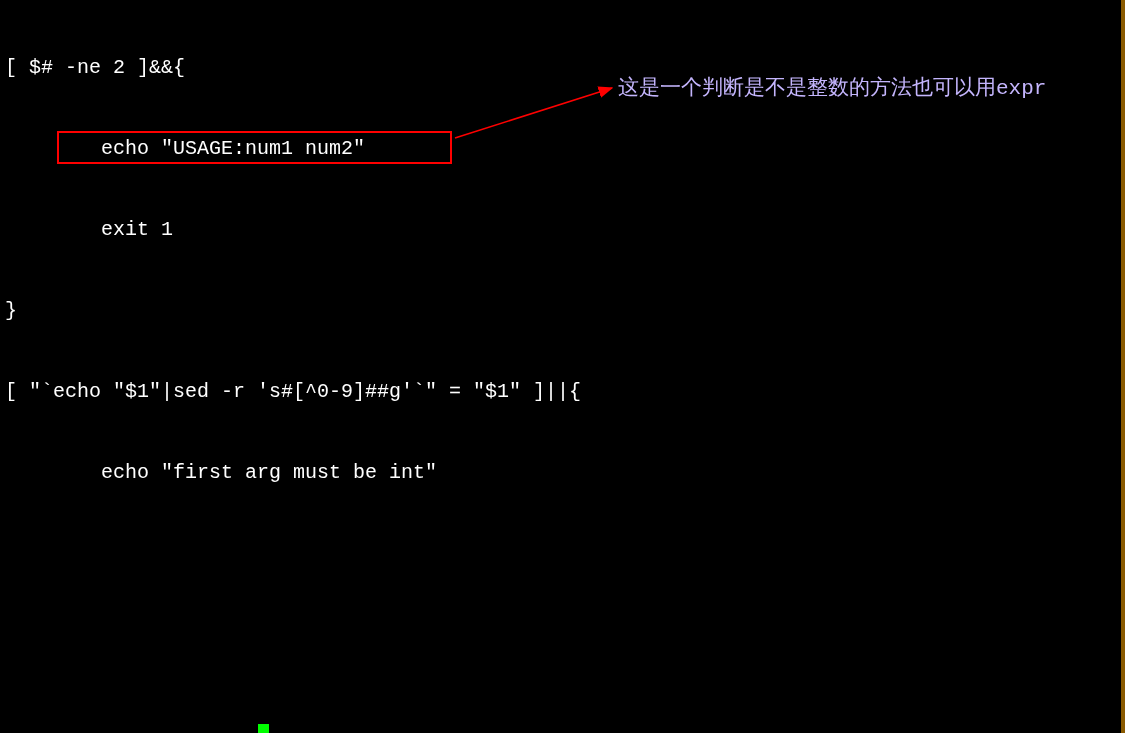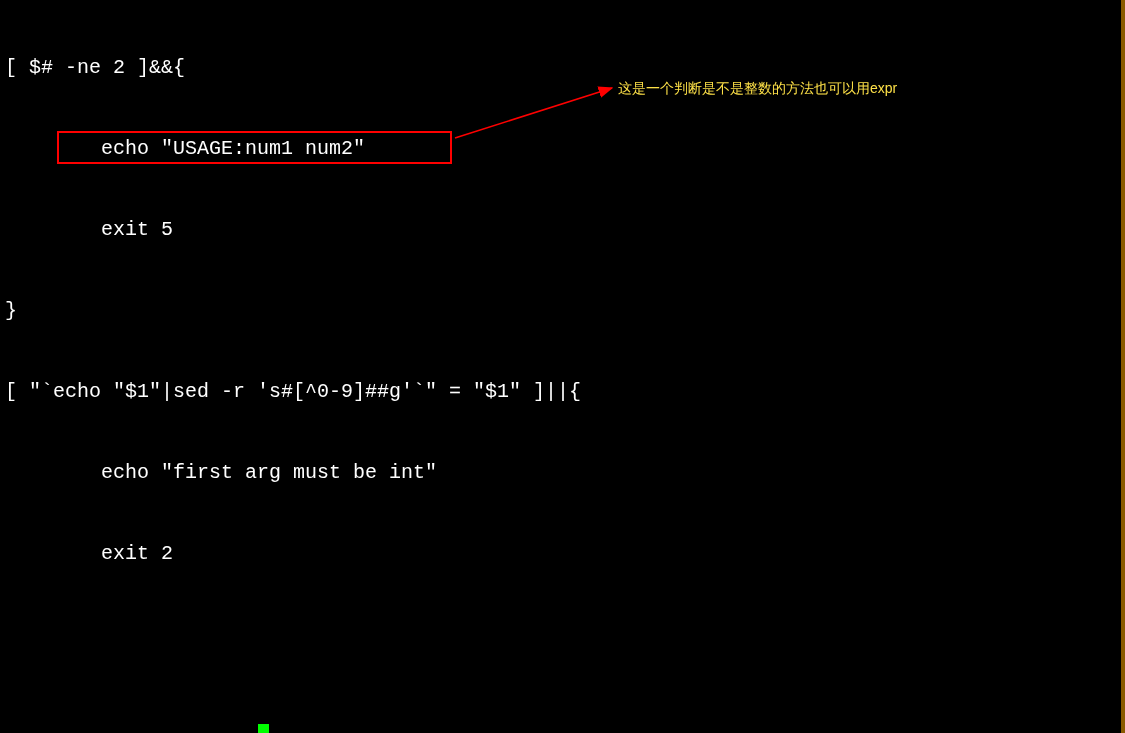--- a/index.html
+++ b/index.html
@@ -27,23 +27,23 @@
       display: block;
       min-height: 27px;
     }
     .highlight-box {
       position: absolute;
       border: 2px solid #ff0000;
       pointer-events: none;
     }
     .annotation {
       position: absolute;
-      color: #fde047;
-      font-family: Liberation Sans, sans-serif;
-      font-size: 14px;
+      color: #c4b5fd;
+      font-family: Liberation Mono, monospace;
+      font-size: 21px;
       white-space: nowrap;
     }
     .arrow-svg {
       position: absolute;
       pointer-events: none;
     }
     .cursor {
       position: absolute;
       background: #00ff00;
       width: 11px;
@@ -57,25 +57,24 @@
       height: 100%;
       background: #8a5a00;
     }
   </style>
 </head>
 <body>
 
 <div class="terminal">
   <span class="line">[ $# -ne 2 ]&amp;&amp;{</span>
   <span class="line">        echo "USAGE:num1 num2"</span>
-  <span class="line">        exit 5</span>
+  <span class="line">        exit 1</span>
   <span class="line">}</span>
   <span class="line">[ "`echo "$1"|sed -r 's#[^0-9]##g'`" = "$1" ]||{</span>
   <span class="line">        echo "first arg must be int"</span>
-  <span class="line">        exit 2</span>
   <span class="line"></span>
   
   
   
   
   
   
   
   
   

